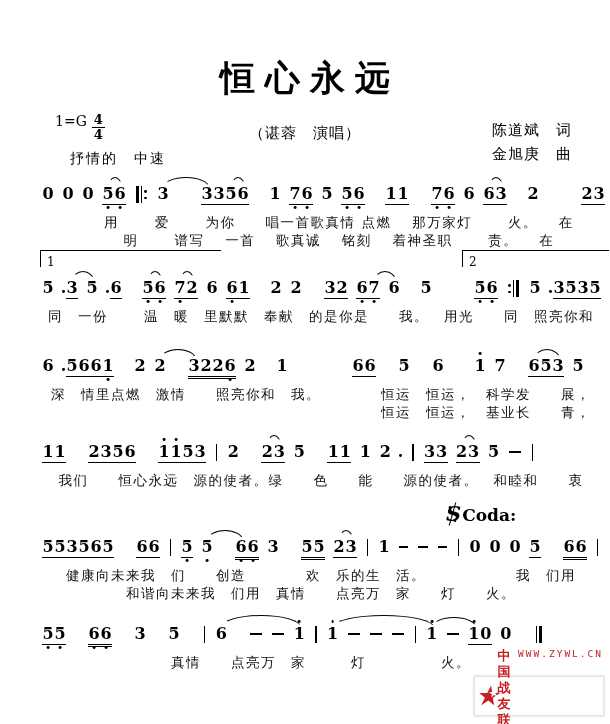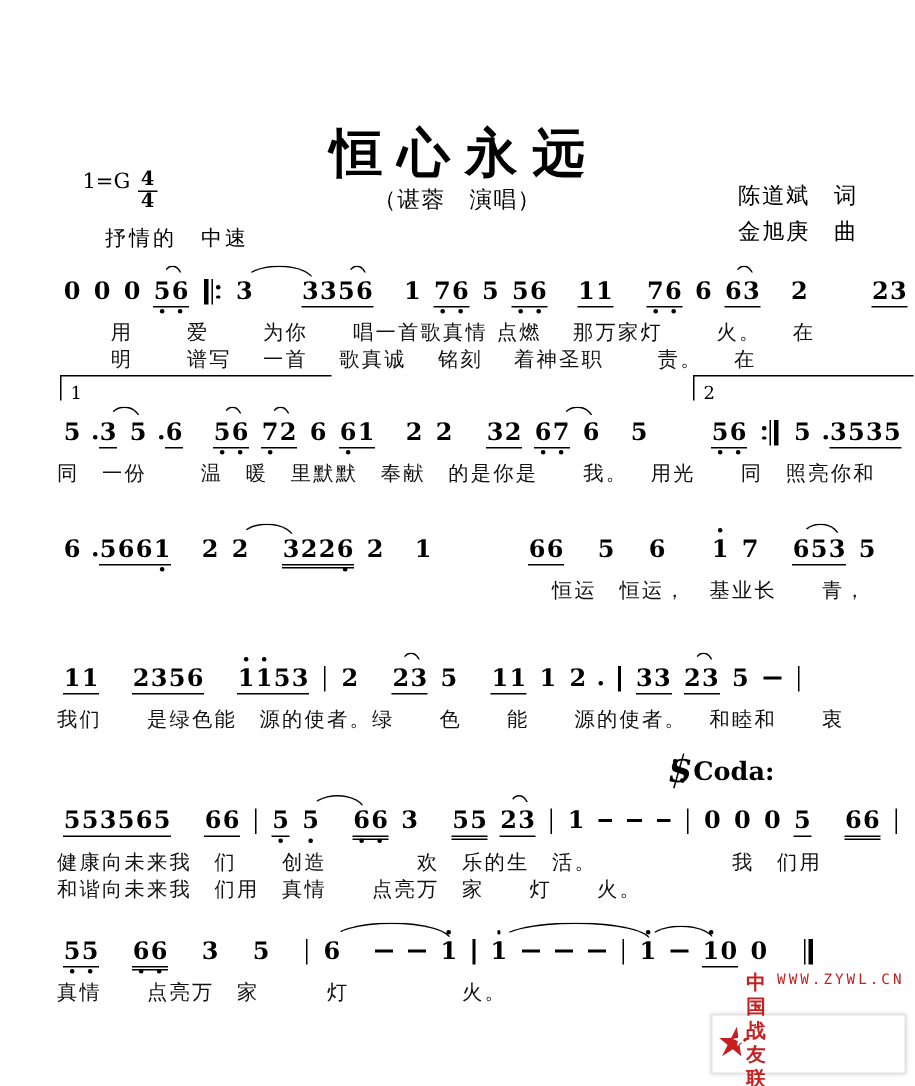--- a/index.html
+++ b/index.html
@@ -1,20 +1,20 @@
 <!DOCTYPE html>
 <html><head>
 <meta charset="utf-8">
 <style>
   html,body{margin:0;padding:0;background:#fff;}
   body{width:610px;height:724px;position:relative;font-family:"DejaVu Serif","Liberation Serif",serif;color:#000;overflow:hidden;}
   .sheet{position:absolute;inset:0;background:#fff;}
 
   .song-title{position:absolute;top:55px;left:0;width:100%;text-align:center;
-    font-size:35px;font-weight:bold;letter-spacing:10px;text-indent:10px;margin-top:24px;}
+    font-size:35px;font-weight:bold;letter-spacing:10px;text-indent:10px;}
   .performer{position:absolute;top:124px;left:0;width:100%;text-align:center;font-size:15px;letter-spacing:1px;}
   .keysig{position:absolute;left:55px;top:113px;display:flex;align-items:flex-start;font-size:14px;}
   .ts{display:inline-flex;flex-direction:column;align-items:center;margin-left:5px;
     font-size:13px;font-weight:bold;line-height:1.1;}
   .ts .num{border-bottom:1.2px solid #000;padding:0 2px;}
   .tempo{position:absolute;left:70px;top:150px;font-size:14px;letter-spacing:2px;}
   .credits{position:absolute;right:38px;top:118px;font-size:15px;line-height:1.6;letter-spacing:1px;text-align:left;}
 
   #systems{position:absolute;inset:0;}
   .system{position:absolute;left:38px;right:6px;}
@@ -40,21 +40,21 @@
   .adot::after{content:"";position:absolute;left:2px;top:11px;width:2.8px;height:2.8px;border-radius:50%;background:#000;}
   .rs,.re,.fin{display:inline-flex;align-items:center;height:17px;margin:10px 6px 0;gap:2px;}
   .bthick{width:3px;height:17px;background:#000;}
   .bthin{width:1.2px;height:17px;background:#000;}
   .bdots{display:flex;flex-direction:column;justify-content:center;gap:4px;height:17px;}
   .bdots i{width:2.8px;height:2.8px;border-radius:50%;background:#000;}
   .slur{position:absolute;border:1.3px solid transparent;border-top:1.3px solid #000;
     border-radius:50% 50% 0 0 / 100% 100% 0 0;height:8px;pointer-events:none;}
   .volta{position:absolute;top:0;height:16px;border-top:1.3px solid #000;border-left:1.3px solid #000;}
   .volta span{font-size:12px;padding-left:6px;line-height:14px;display:inline-block;}
-  .lyr{white-space:pre;font-size:13.5px;letter-spacing:1.5px;line-height:17.5px;color:#111;}
+  .lyr{white-space:pre;font-size:13.5px;letter-spacing:1.5px;line-height:17.5px;color:#111;text-align:center;}
 
   .coda{position:absolute;left:446px;top:504px;display:flex;align-items:flex-start;font-size:18px;font-weight:bold;}
   .segno{position:relative;font-style:italic;font-size:21px;line-height:20px;margin-right:1px;}
   .seg-slash{position:absolute;left:6px;top:-2px;width:1.3px;height:24px;background:#000;transform:rotate(16deg);}
   .seg-slash::before{content:"";position:absolute;left:-5px;top:5px;width:2.6px;height:2.6px;border-radius:50%;background:#000;}
   .seg-slash::after{content:"";position:absolute;left:3px;bottom:5px;width:2.6px;height:2.6px;border-radius:50%;background:#000;}
   .coda-text{font-size:17px;line-height:22px;}
 
   .logo{position:absolute;right:6px;bottom:8px;width:128px;height:38px;background:#fff;
     border:1px solid #e2e2e2;box-shadow:0 0 3px rgba(0,0,0,.18);display:flex;align-items:center;}
@@ -436,20 +436,21 @@
           <div class="g w">
             <div class="chs">
               <div class="ch">5</div>
             </div>
           </div>
           <div class="dash"></div>
           <div class="bar"></div>
           <div class="slur" style="left: 122px; width: 34px; height: 8px; top: 1px;"></div>
           <div class="slur" style="left: 496px; width: 24px; height: 8px; top: 1px;"></div>
         </div>
+        <div class="lyr">深　情里点燃　激情　　照亮你和　我。　　　　恒运　恒运，　科学发　　展，</div>
         <div class="lyr">　　　　　　　　　　　　　　　　　　　　　　恒运　恒运，　基业长　　青，</div>
       </div>
       <div class="system">
         <div class="notes">
           <div class="g w">
             <div class="chs">
               <div class="ch">1</div>
               <div class="ch">1</div>
             </div>
             <div class="ul"></div>
@@ -526,21 +527,21 @@
           <div class="g">
             <div class="chs">
               <div class="ch">5</div>
             </div>
           </div>
           <div class="dash"></div>
           <div class="bar"></div>
           <div class="slur" style="left: 229px; width: 12px; height: 8px; top: 1px;"></div>
           <div class="slur" style="left: 424px; width: 12px; height: 8px; top: 1px;"></div>
         </div>
-        <div class="lyr">我们　　是绿色能　源的使者。绿　　色　　能　　源的使者。　和睦和　　衷</div>
+        <div class="lyr">我们　　恒心永远　源的使者。绿　　色　　能　　源的使者。　和睦和　　衷</div>
       </div>
       <div class="system">
         <div class="notes">
           <div class="g w">
             <div class="chs">
               <div class="ch">5</div>
               <div class="ch">5</div>
               <div class="ch">3</div>
               <div class="ch">5</div>
               <div class="ch">6</div>

